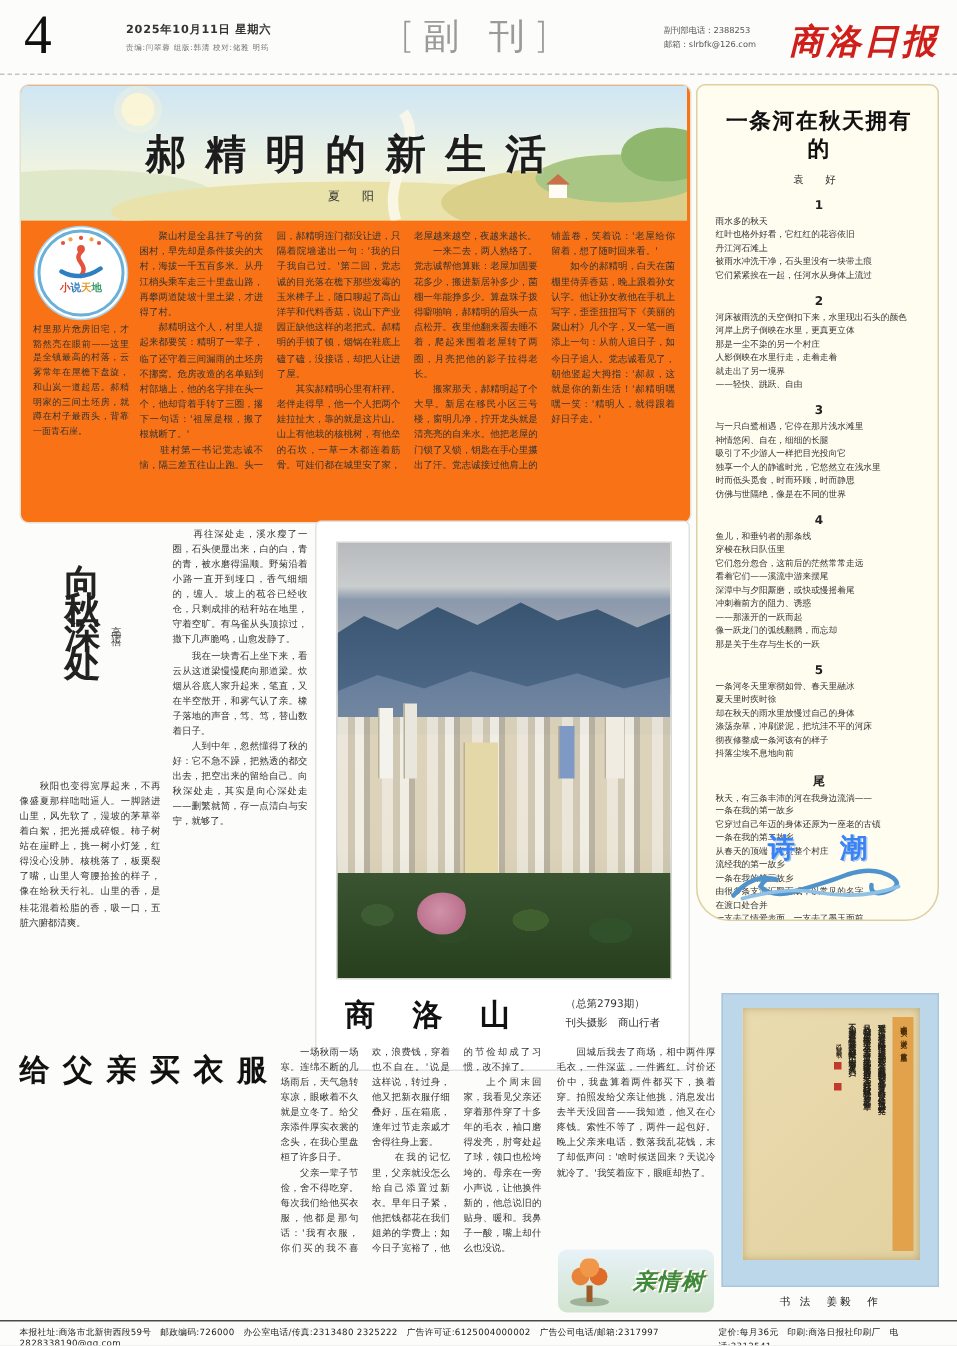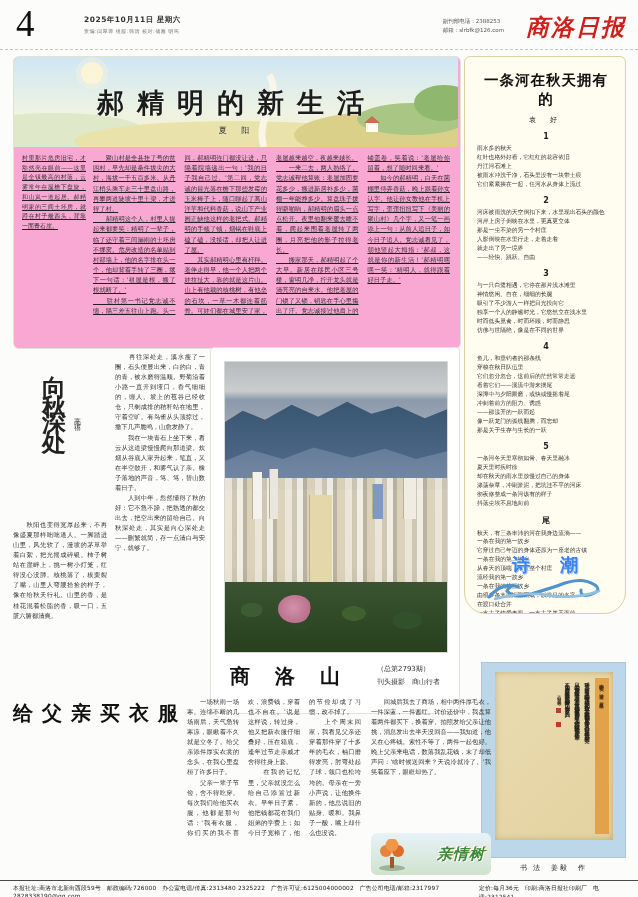--- a/index.html
+++ b/index.html
@@ -17,22 +17,22 @@
   .date{font-size:7.5px;color:#333;font-weight:bold;letter-spacing:.5px;}
   .credits{font-size:5px;color:#777;margin-top:3px;letter-spacing:.5px;}
   .secmark{position:absolute;left:50%;top:2px;transform:translateX(-50%);
            font-size:24px;color:#9a9a9a;letter-spacing:6px;font-weight:300;}
   .contact{position:absolute;right:122px;top:11px;text-align:left;font-size:5.5px;color:#555;line-height:1.7;}
   .masthead{position:absolute;right:0;top:6px;font-size:23px;font-weight:bold;color:#cf1f1a;
             font-family:"Liberation Serif",serif;font-style:italic;letter-spacing:2px;}
   .hdivider{position:absolute;left:0;right:0;top:49px;border-top:1.5px dashed #c4c4c0;}
 
   
-  .main-box{position:absolute;left:13px;top:56px;width:446px;height:291px;background:#f9a8d4;
-            border:1px solid #e6e2d2;border-radius:6px;overflow:hidden;text-decoration:underline;}
+  .main-box{position:absolute;left:13px;top:56px;width:446px;height:291px;background:#f97316;
+            border:1px solid #e6e2d2;border-radius:6px;overflow:hidden;}
   .banner{position:relative;width:100%;height:90px;}
   .banner svg{display:block;}
   .main-title{position:absolute;left:0;right:0;top:28px;text-align:center;font-size:27px;
               font-weight:bold;letter-spacing:13px;color:#1c1c1c;
               font-family:"Liberation Serif",serif;text-shadow:0 0 2px rgba(255,255,255,.8);}
   .main-author{position:absolute;left:0;right:0;top:68px;text-align:center;font-size:8px;
                letter-spacing:6px;color:#333;}
   .story{display:flex;padding:6px 10px 6px 8px;height:186px;}
   .story-left{width:64px;flex:none;margin-right:7px;}
   .badge{width:54px;height:54px;border-radius:50%;border:2px solid #6ab0d8;background:#fff;
@@ -117,21 +117,21 @@
              color:#222;letter-spacing:2px;}
 
   
   .father{position:absolute;left:13px;top:697px;width:464px;height:178px;display:flex;}
   .father-left{width:348px;flex:none;display:flex;flex-direction:row;margin-right:10px;}
   .father-title{text-align:center;font-size:20px;font-weight:bold;letter-spacing:9px;color:#111;margin-top:3px;}
   .father-author{text-align:center;font-size:7px;color:#333;letter-spacing:3px;margin:6px 0 7px 0;font-weight:bold;}
   .father-main{column-count:3;column-gap:9px;font-size:6.3px;line-height:1.6;color:#333;flex:1;overflow:hidden;}
   .father-right{flex:1;display:flex;flex-direction:column;}
   .father-side{font-size:6.3px;line-height:1.6;color:#333;flex:1;overflow:hidden;}
-  .qlogo{width:120px;height:42px;margin:4px auto 0 auto;border-radius:6px;position:relative;
+  .qlogo{width:104px;height:42px;margin:4px auto 0 auto;border-radius:6px;position:relative;
          background:linear-gradient(180deg,#e8f2f8,#cfe3cd);display:flex;align-items:center;
          justify-content:flex-end;padding-right:6px;box-sizing:border-box;padding-left:12px;}
   .qtree{position:absolute;left:6px;bottom:4px;}
   .qlogo-text{font-size:15px;font-weight:bold;color:#3f8a3a;font-style:italic;letter-spacing:1px;
               text-shadow:1px 1px 0 #fff,-1px -1px 0 #fff,1px 0 0 #e8833a;}
 
   
   .footer{position:absolute;left:0;right:0;top:880px;border-top:1px solid #4a4a4a;
           padding:3px 13px 0 13px;display:flex;justify-content:space-between;
           font-size:5.8px;color:#222;letter-spacing:.2px;}
@@ -140,20 +140,21 @@
 <body>
 
 <div class="page">
 
   <div class="header">
     <div class="pagenum serif">4</div>
     <div class="dateblk">
       <div class="date">2025年10月11日  星期六</div>
       <div class="credits">责编:闫翠蓉  组版:韩清  校对:储雅  明筠</div>
     </div>
+    <div class="secmark">[副  刊]</div>
     <div class="contact">
       <div>副刊部电话：2388253</div>
       <div>邮箱：slrbfk@126.com</div>
     </div>
     <div class="masthead">商洛日报</div>
   </div>
   <div class="hdivider"></div>
 
   <div class="main-box">
     <div class="banner">
@@ -175,20 +176,35 @@
         <ellipse cx="430" cy="46" rx="30" ry="18" fill="#8fb86e"></ellipse>
         <path d="M250 90 C240 60 270 40 255 18" stroke="#fbf7ea" stroke-width="7" fill="none" opacity="0.9"></path>
         <rect x="352" y="66" width="12" height="9" fill="#fdfbf4"></rect>
         <path d="M350 66 L358 59 L366 66 Z" fill="#c96f4a"></path>
       </svg>
       <div class="main-title">郝精明的新生活</div>
       <div class="main-author">夏  阳</div>
     </div>
     <div class="story">
       <div class="story-left">
+        <div class="badge">
+          <svg width="46" height="32" viewBox="0 0 46 32">
+            <circle cx="11" cy="7" r="1.4" fill="#e5533c"></circle>
+              <circle cx="16" cy="4.6" r="1.4" fill="#f2a33c"></circle>
+            <circle cx="23" cy="3.6" r="1.4" fill="#e5533c"></circle>
+              <circle cx="30" cy="4.6" r="1.4" fill="#f2a33c"></circle>
+            <circle cx="35" cy="7" r="1.4" fill="#e5533c"></circle>
+            <circle cx="23" cy="11" r="2.6" fill="#e5533c"></circle>
+            <path d="M23 13 C17 19 29 21 23 29" stroke="#e5533c" stroke-width="3" fill="none" stroke-linecap="round"></path>
+            <path d="M10 26 Q23 33 36 24" stroke="#2e7fc1" stroke-width="3" fill="none" stroke-linecap="round"></path>
+          </svg>
+          <div class="badge-chars">
+            <span style="color:#d8432f">小</span><span style="color:#2e7fc1">说</span><span style="color:#e89a2b">天</span><span style="color:#3c9b6e">地</span>
+          </div>
+        </div>
         <div class="story-side just prelines">村里那片危房旧宅，才豁然亮在眼前——这里是全镇最高的村落，云雾常年在屋檐下盘旋，和山岚一道起居。郝精明家的三间土坯房，就蹲在村子最西头，背靠一面青石崖。</div>
       </div>
       <div class="story-main just prelines">　　聚山村是全县挂了号的贫困村，早先却是条件拔尖的大村，海拔一千五百多米。从丹江梢头乘车走三十里盘山路，再攀两道陡坡十里土梁，才进得了村。
 　　郝精明这个人，村里人提起来都要笑：精明了一辈子，临了还守着三间漏雨的土坯房不挪窝。危房改造的名单贴到村部墙上，他的名字排在头一个，他却背着手转了三圈，撂下一句话：'祖屋是根，搬了根就断了。'
 　　驻村第一书记党志诚不恼，隔三差五往山上跑。头一回，郝精明连门都没让进，只隔着院墙递出一句：'我的日子我自己过。'第二回，党志诚的目光落在檐下那些发霉的玉米棒子上，随口聊起了高山洋芋和代料香菇，说山下产业园正缺他这样的老把式。郝精明的手顿了顿，烟锅在鞋底上磕了磕，没接话，却把人让进了屋。
 　　其实郝精明心里有杆秤。老伴走得早，他一个人把两个娃拉扯大，靠的就是这片山。山上有他栽的核桃树，有他垒的石坎，一草一木都连着筋骨。可娃们都在城里安了家，老屋越来越空，夜越来越长。
 　　一来二去，两人熟络了。党志诚帮他算账：老屋加固要花多少，搬进新居补多少，菌棚一年能挣多少。算盘珠子拨得噼啪响，郝精明的眉头一点点松开。夜里他翻来覆去睡不着，爬起来围着老屋转了两圈，月亮把他的影子拉得老长。
 　　搬家那天，郝精明起了个大早。新居在移民小区三号楼，窗明几净，拧开龙头就是清亮亮的自来水。他把老屋的门锁了又锁，钥匙在手心里攥出了汗。党志诚接过他肩上的铺盖卷，笑着说：'老屋给你留着，想了随时回来看。'
 　　如今的郝精明，白天在菌棚里侍弄香菇，晚上跟着孙女认字。他让孙女教他在手机上写字，歪歪扭扭写下《美丽的聚山村》几个字，又一笔一画添上一句：从前人追日子，如今日子追人。党志诚看见了，朝他竖起大拇指：'郝叔，这就是你的新生活！'郝精明嘿嘿一笑：'精明人，就得跟着好日子走。'</div>
     </div>

